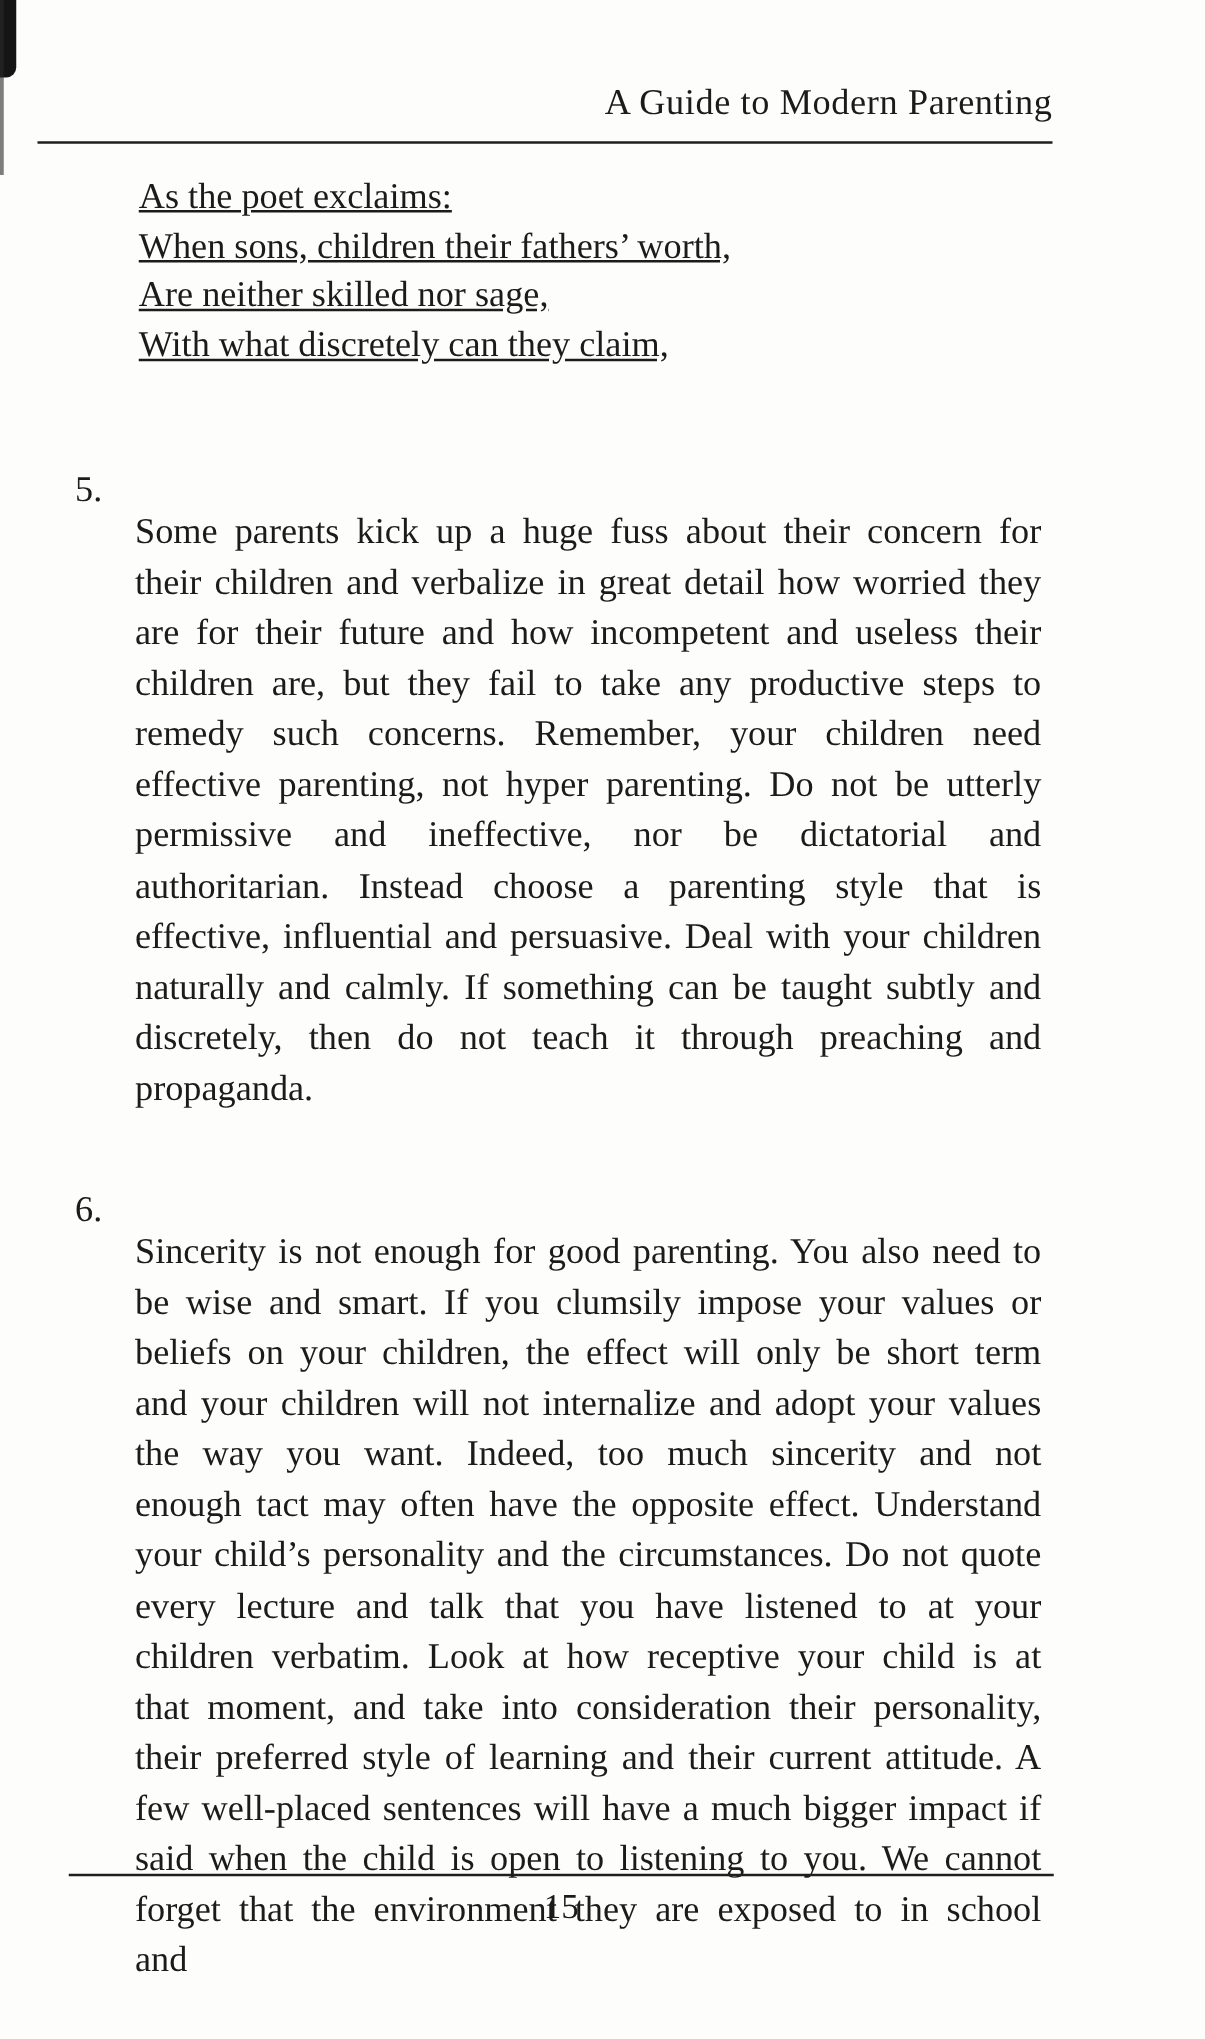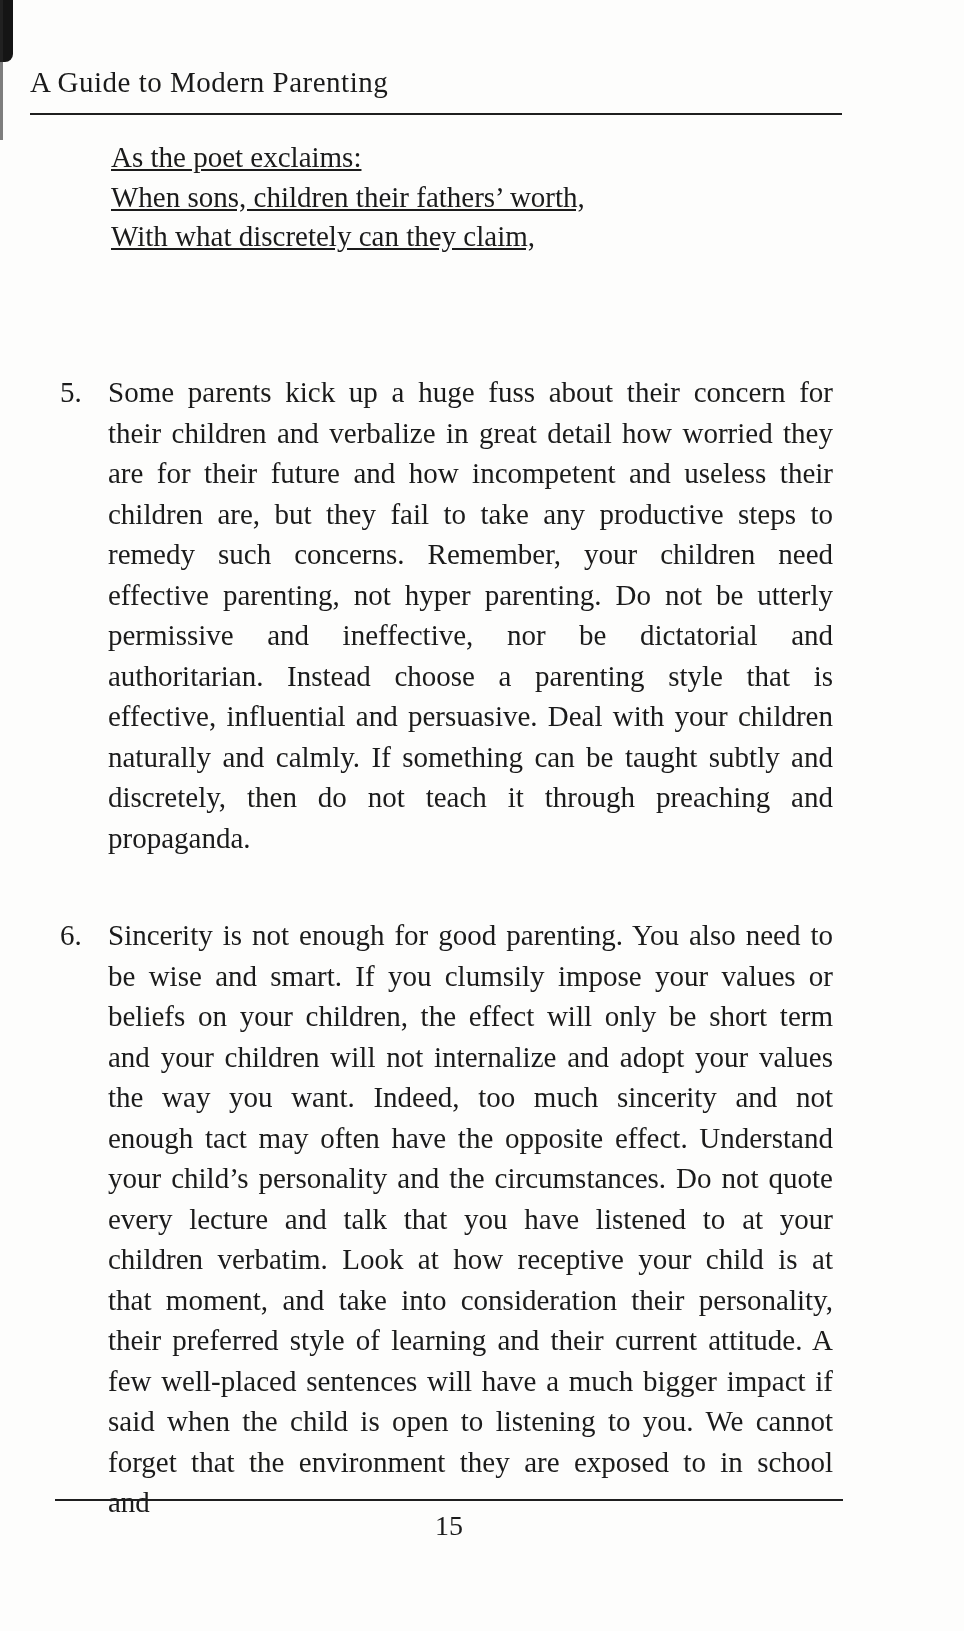--- a/index.html
+++ b/index.html
@@ -31,21 +31,21 @@
     height: 140px;
     background: #2a2a2a;
     opacity: .6;
   }
 
   .page-header {
     position: absolute;
     top: 66px;
     left: 30px;
     width: 812px;
-    text-align: left;
+    text-align: right;
     font-size: 29px;
     letter-spacing: 0.5px;
     padding-bottom: 14px;
     border-bottom: 2px solid #1f1f1f;
   }
 
   .poem-block {
     position: absolute;
     top: 138px;
     left: 111px;
@@ -75,20 +75,21 @@
     line-height: 40.5px;
   }
 
   .item-text {
     flex: 1;
     font-size: 29px;
     line-height: 40.5px;
     text-align: justify;
     text-justify: inter-word;
     word-spacing: 2px;
+    margin-top: 33px;
   }
 
   .page-footer {
     position: absolute;
     top: 1499px;
     left: 55px;
     width: 788px;
     border-top: 2px solid #1f1f1f;
     text-align: center;
     padding-top: 9px;
@@ -103,20 +104,21 @@
   <div class="scan-artifact-corner"></div>
   <div class="scan-artifact-edge"></div>
 
   <div class="page-header">
     <span>A Guide to Modern Parenting</span>
   </div>
 
   <div class="poem-block">
     <div class="poem-line">As the poet exclaims:</div>
     <div class="poem-line">When sons, children their fathers’ worth,</div>
+    <div class="poem-line">Are neither skilled nor sage,</div>
     <div class="poem-line">With what discretely can they claim,</div>
   </div>
 
   <div class="items-block">
 
     <div class="list-item">
       <div class="item-number">5.</div>
       <div class="item-text">Some parents kick up a huge fuss about their concern for their children and verbalize in great detail how worried they are for their future and how incompetent and useless their children are, but they fail to take any productive steps to remedy such concerns. Remember, your children need effective parenting, not hyper parenting. Do not be utterly permissive and ineffective, nor be dictatorial and authoritarian. Instead choose a parenting style that is effective, influential and persuasive. Deal with your children naturally and calmly. If something can be taught subtly and discretely, then do not teach it through preaching and propaganda.</div>
     </div>
 

